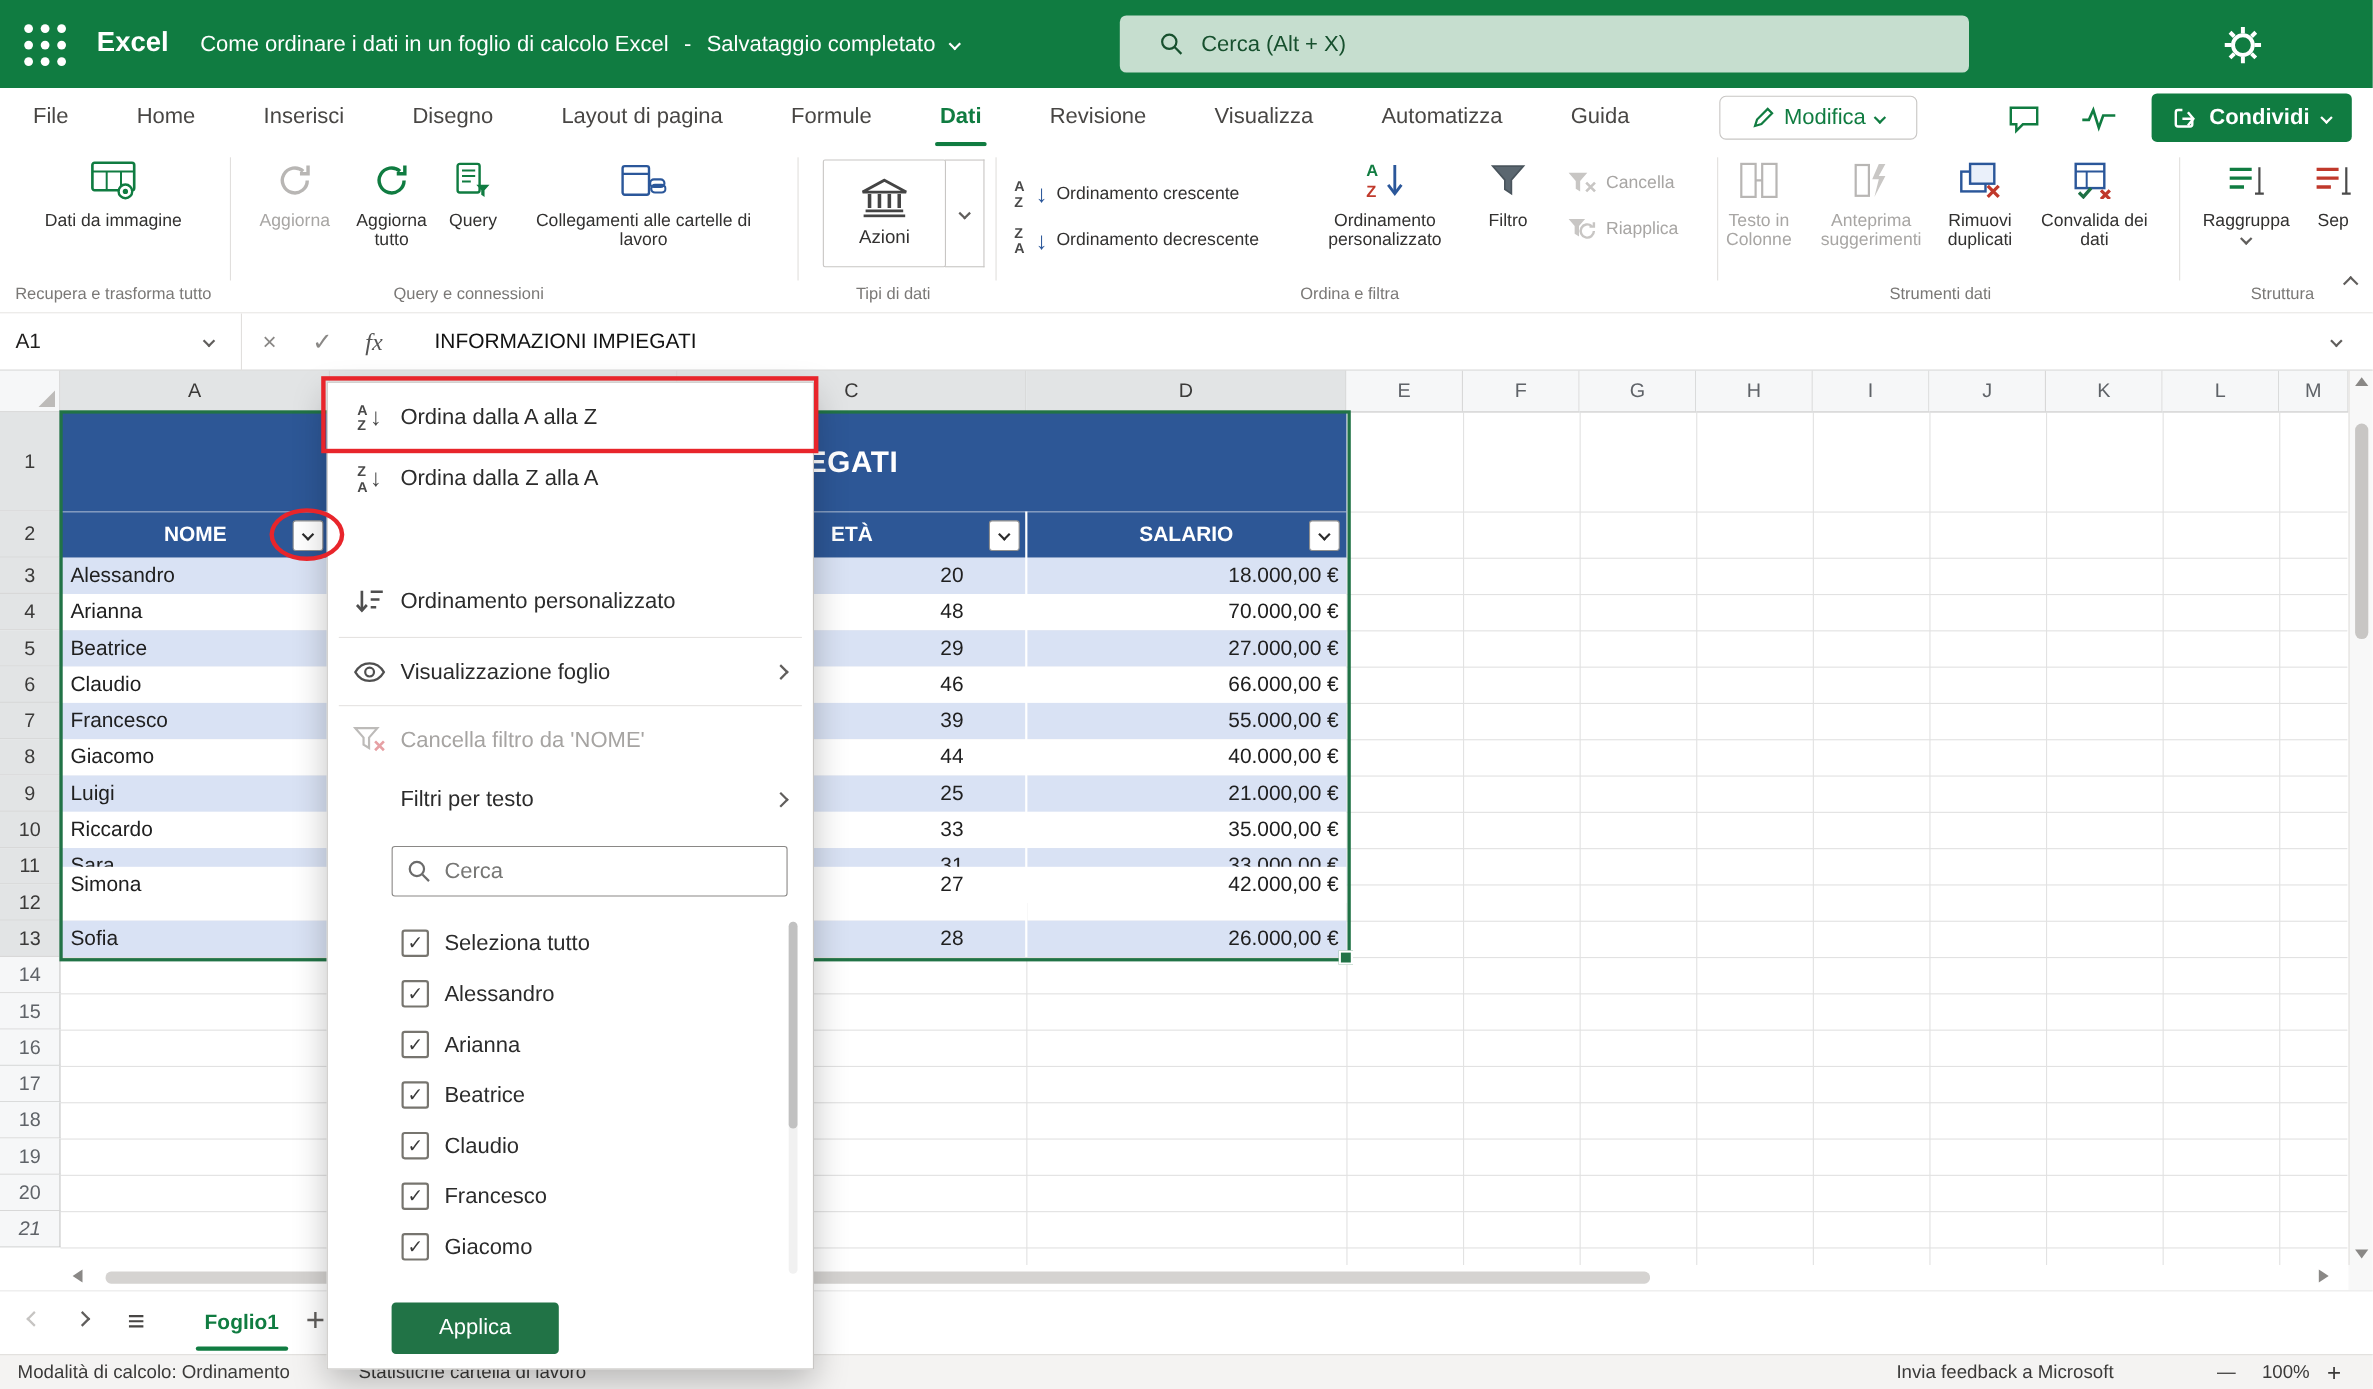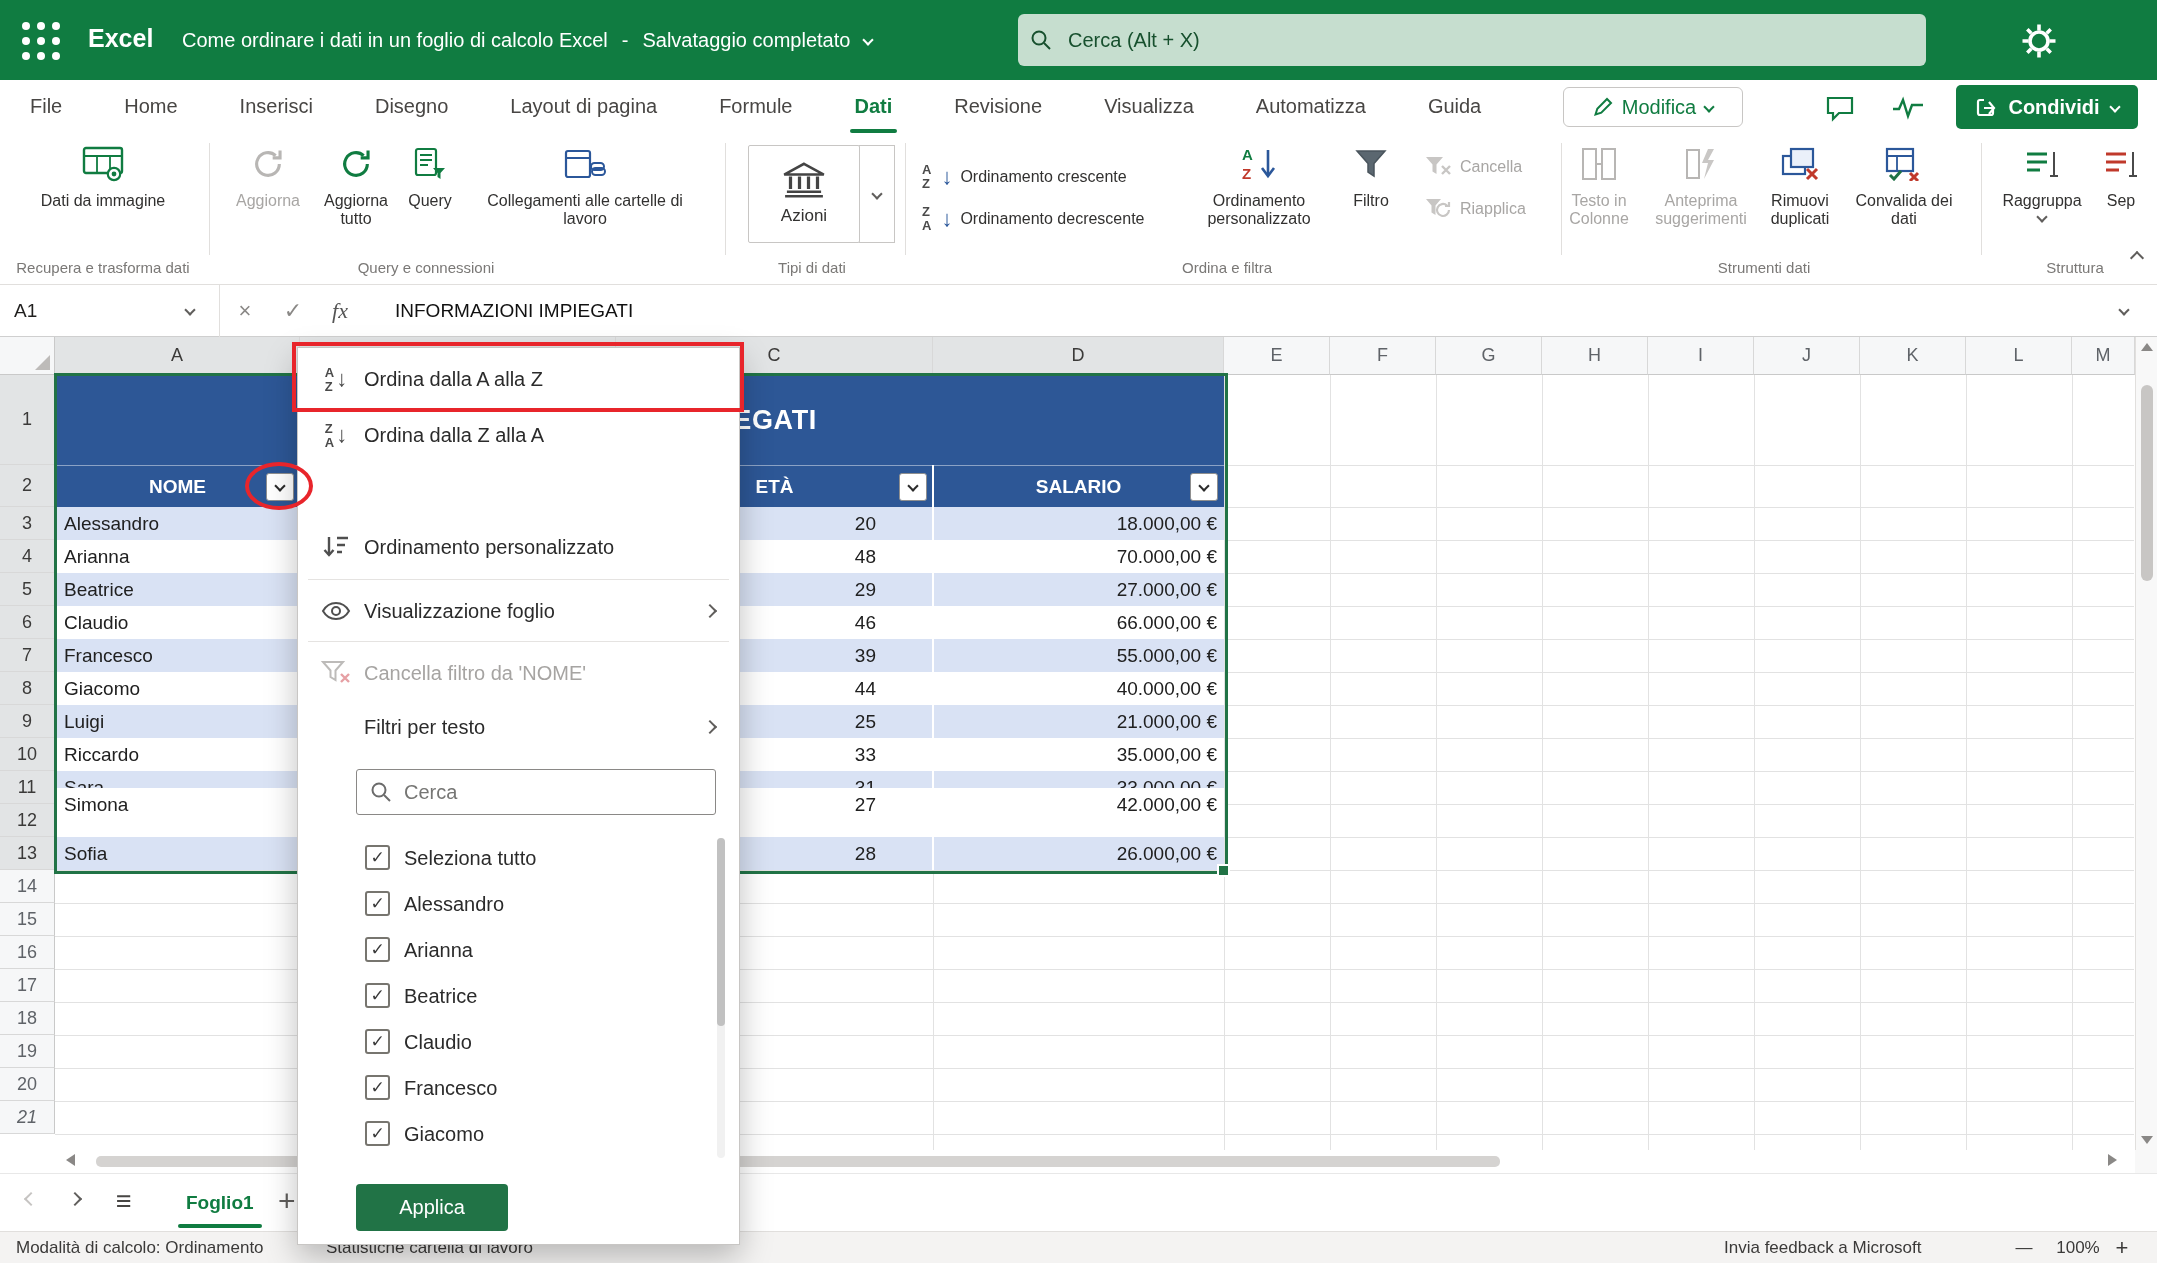--- a/index.html
+++ b/index.html
@@ -15,22 +15,22 @@
   .cv.u{transform:rotate(-135deg)}
   .cv.l{transform:rotate(135deg)}
 
   
   .topbar{position:absolute;left:0;top:0;width:2157px;height:80px;background:#107C41;color:#fff}
   .waffle{position:absolute;left:18px;top:18px;width:46px;height:46px;display:grid;
      grid-template-columns:repeat(3,8px);grid-template-rows:repeat(3,8px);gap:7px;place-content:center}
   .waffle i{background:#fff;width:8px;height:8px;border-radius:50%}
   .appname{position:absolute;left:88px;top:24px;font-size:25px;font-weight:700}
   .doctitle{position:absolute;left:182px;top:0;height:80px;display:flex;align-items:center;gap:14px;font-size:20px}
-  .searchpill{position:absolute;left:1018px;top:14px;width:908px;height:52px;background:#C6DECF;
-     border-radius:6px;display:flex;align-items:center;gap:16px;padding-left:12px;color:#17502E;font-size:20px}
+  .searchpill{position:absolute;left:1018px;top:14px;width:772px;height:52px;background:#C6DECF;
+     border-radius:6px;display:flex;align-items:center;gap:16px;padding-left:36px;color:#17502E;font-size:20px}
   .gearbtn{position:absolute;left:2018px;top:20px;width:42px;height:42px;display:flex;align-items:center;justify-content:center}
 
   
   .tabsrow{position:absolute;left:0;top:80px;width:2157px;height:53px;background:#fff;display:flex;
      align-items:center;padding-left:30px;gap:62px}
   .tab{font-size:20px;color:#484644;position:relative;height:100%;display:flex;align-items:center}
   .tab.active{color:#107C41;font-weight:700}
   .tab.active::after{content:"";position:absolute;left:-5px;right:-5px;bottom:0;height:4px;background:#107C41;border-radius:2px}
   .editbtn{position:absolute;left:1563px;top:7px;width:180px;height:40px;border:1px solid #C8C6C4;border-radius:6px;
      display:flex;align-items:center;justify-content:center;gap:9px;color:#107C41;font-size:20px;background:#fff}
@@ -234,21 +234,21 @@
       <span class="ric">
         <svg width="42" height="36" viewBox="0 0 42 36">
             <rect x="2" y="2" width="38" height="25" rx="2" fill="none" stroke="#107C41" stroke-width="2.4"></rect>
             <path d="M2 10h38M15 10v17M28 10v17" stroke="#107C41" stroke-width="1.8"></path>
             <circle cx="32" cy="28" r="6.2" fill="#fff" stroke="#107C41" stroke-width="2.2"></circle>
             <circle cx="32" cy="28" r="2.4" fill="#107C41"></circle>
           </svg>
       </span>
       <span>Dati da immagine</span>
     </div>
-    <div class="rgl" style="left:13px;width:180px">Recupera e trasforma dati</div>
+    <div class="rgl" style="left:13px;width:180px">Recupera e trasforma tutto</div>
     <div class="rdiv" style="left:209px"></div>
 
     <div class="rbig dis" style="left:223px;width:90px">
       <span class="ric">
         <svg width="34" height="32" viewBox="0 0 24 22">
             <path d="M20 11a8 8 0 1 1-2.6-5.9" fill="none" stroke="#B8B6B4" stroke-width="2.2"></path>
             <path d="M20.5 1.5v5.2h-5.2" fill="none" stroke="#B8B6B4" stroke-width="2.2"></path>
           </svg>
       </span>
       <span>Aggiorna</span>

